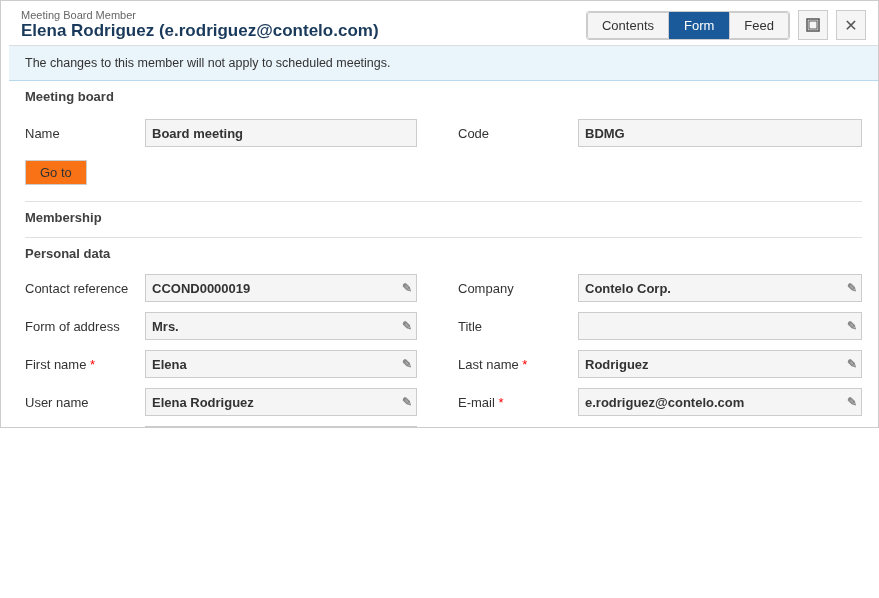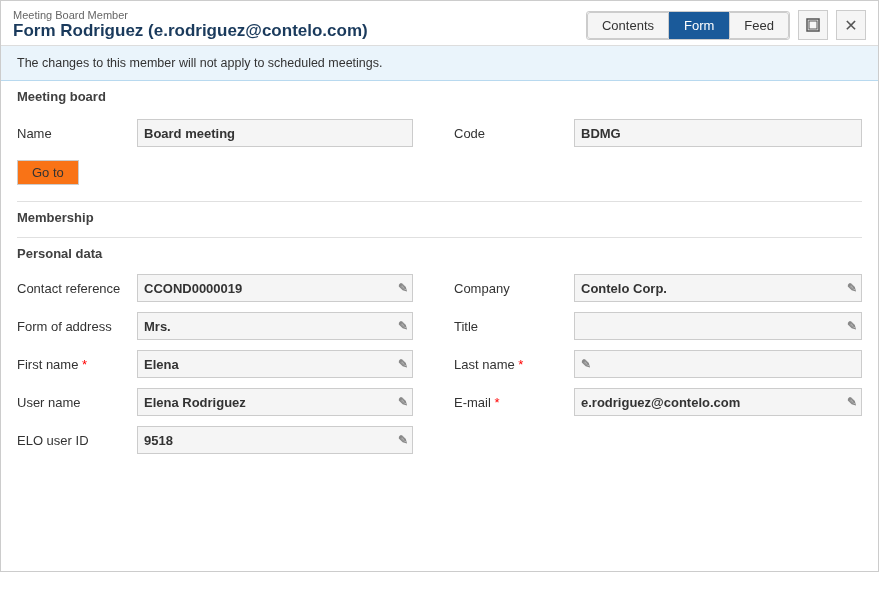--- a/index.html
+++ b/index.html
@@ -8,24 +8,25 @@
       font-size: 13px;
       color: #333;
       background: #fff;
       width: 879px;
       height: 598px;
       overflow: hidden;
     }
 
     .window {
       width: 879px;
-      height: 572px;
+      height: 428px;
       border: 1px solid #ccc;
       display: flex;
       flex-direction: column;
+      padding-left: 8px;
     }
 
     .titlebar {
       display: flex;
       align-items: center;
       justify-content: space-between;
       padding: 8px 12px 4px 12px;
       border-bottom: 1px solid #ddd;
       background: #fff;
     }
@@ -177,21 +178,21 @@
     }
   </style>
 </head>
 <body>
 
 <div class="window">
 
   <div class="titlebar">
     <div class="titlebar-left">
       <span class="titlebar-subtitle">Meeting Board Member</span>
-      <span class="titlebar-title">Form Rodriguez (e.rodriguez@contelo.com)</span>
+      <span class="titlebar-title">Elena Rodriguez (e.rodriguez@contelo.com)</span>
     </div>
     <div class="titlebar-right">
       <div style="display:flex; border:1px solid #ccc; border-radius:3px; overflow:hidden;">
         <button class="tab-btn">Contents</button>
         <button class="tab-btn active">Form</button>
         <button class="tab-btn">Feed</button>
       </div>
       <button class="icon-btn">
         <svg width="14" height="14" viewBox="0 0 14 14">
           <rect x="1" y="1" width="12" height="12" fill="none" stroke="#555" stroke-width="1.5"></rect>
@@ -294,20 +295,21 @@
             <div class="field-value-wrap">
               <span class="field-value"></span>
               <span class="pencil">✎</span>
             </div>
           </div>
           <div class="field-row">
             <div class="field-label">
               <span>Last name</span><span style="color:red;"> *</span>
             </div>
             <div class="field-value-wrap">
+              <span class="field-value">Rodriguez</span>
               <span class="pencil">✎</span>
             </div>
           </div>
           <div class="field-row">
             <div class="field-label">
               <span>E-mail</span><span style="color:red;"> *</span>
             </div>
             <div class="field-value-wrap">
               <span class="field-value">e.rodriguez@contelo.com</span>
               <span class="pencil">✎</span>

